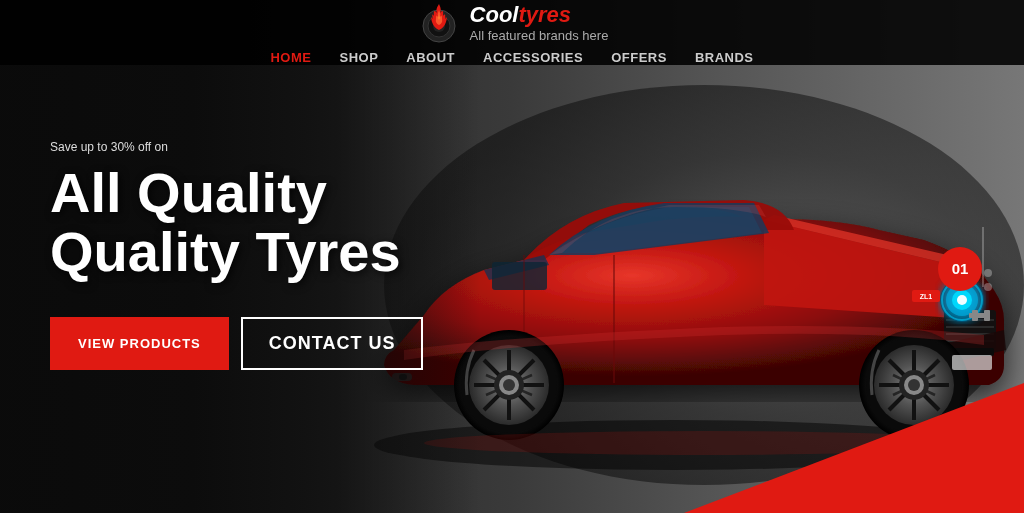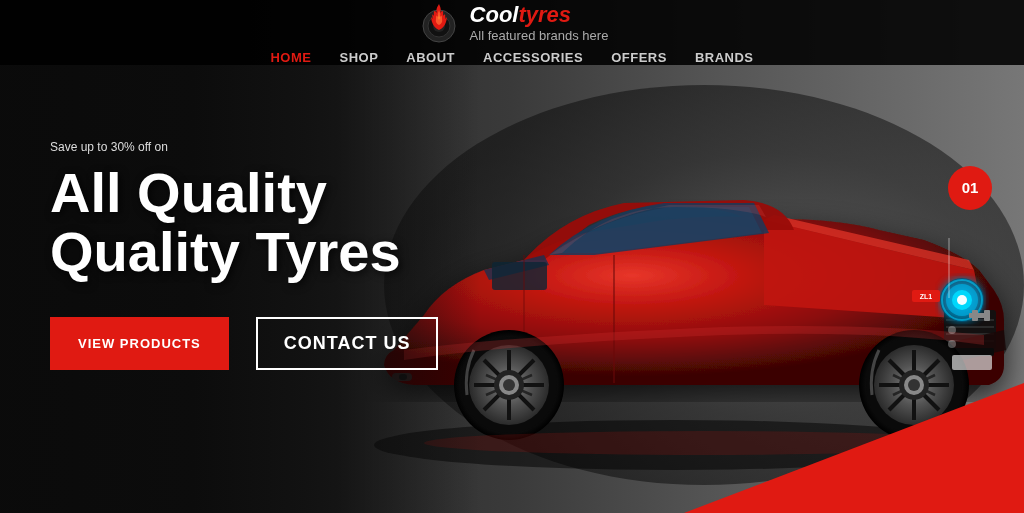--- a/index.html
+++ b/index.html
@@ -135,21 +135,21 @@
       font-size: 56px;
       font-weight: 900;
       color: white;
       line-height: 1.05;
       margin-bottom: 35px;
       text-shadow: 2px 2px 8px rgba(0,0,0,0.8);
     }
 
     .hero-buttons {
       display: flex;
-      gap: 27px;
+      gap: 12px;
     }
 
     .btn-primary {
       background: #e01a12;
       color: white;
       border: none;
       padding: 16px 28px;
       font-size: 13px;
       font-weight: 700;
       letter-spacing: 1px;
@@ -169,23 +169,23 @@
       text-transform: uppercase;
     }
 
     
     .slide-indicator {
       position: absolute;
       right: 32px;
       top: 50%;
       transform: translateY(-50%);
       display: flex;
-      flex-direction: column;
-      align-items: flex-start;
-      gap: 24px;
+      flex-direction: row;
+      align-items: flex-end;
+      gap: 0;
       z-index: 10;
     }
 
     .slide-number-badge {
       width: 44px;
       height: 44px;
       background: #e01a12;
       border-radius: 50%;
       display: flex;
       align-items: center;

